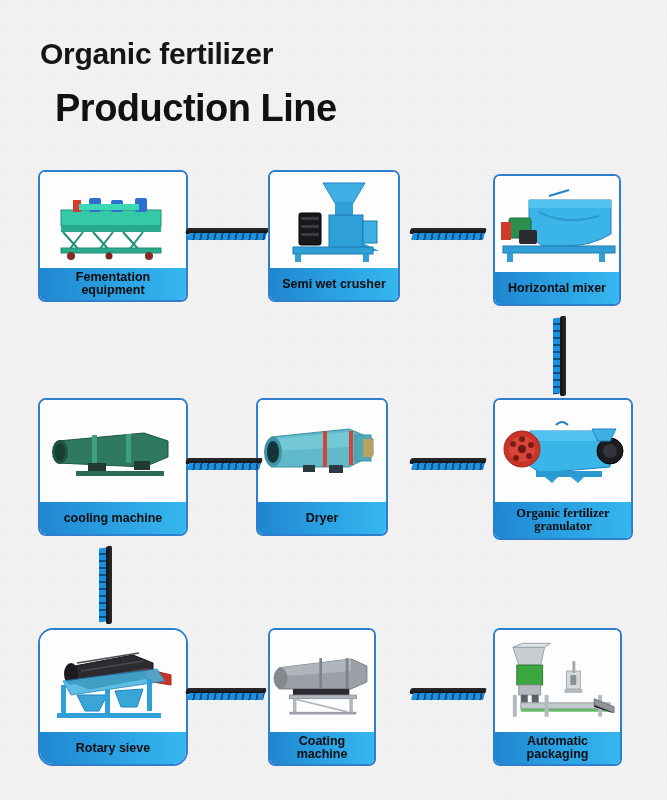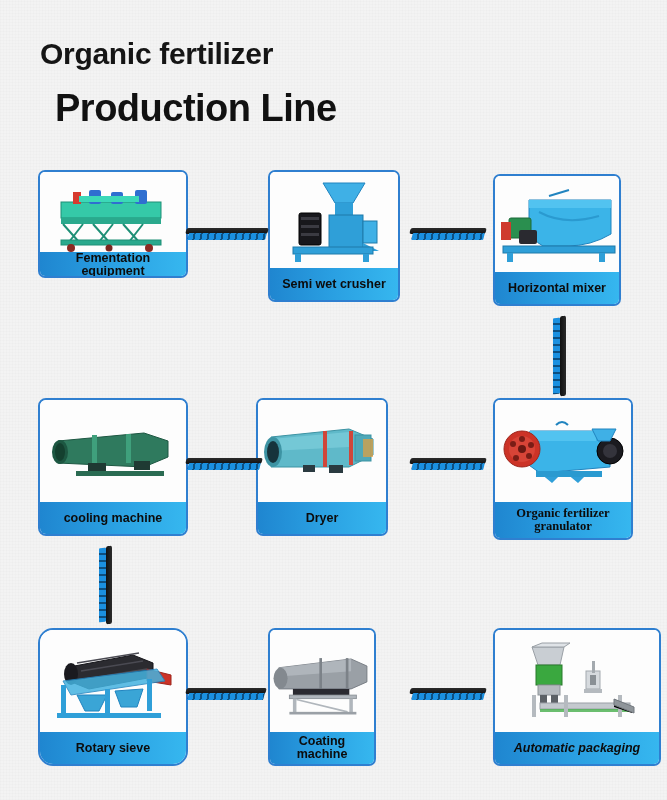--- a/index.html
+++ b/index.html
@@ -102,21 +102,21 @@
 </head>
 <body>
 
 <div class="noise"></div>
 
 <div class="title-block">
   <div class="title-line1">Organic fertilizer</div>
   <div class="title-line2">Production Line</div>
 </div>
 
-<div class="card" style="left:38px;top:170px;width:150px;height:108px;">
+<div class="card" style="left:38px;top:170px;width:150px;height:132px;">
   <div class="pic">
     <svg width="128" height="80" viewBox="0 0 128 80">
       <g>
         <rect x="12" y="30" width="100" height="16" fill="#35c9a8" stroke="#1f8f76" stroke-width="1"></rect>
         <rect x="12" y="46" width="100" height="6" fill="#2aa98d"></rect>
         <path d="M14 52 L30 70 M34 52 L20 70 M44 52 L60 70 M64 52 L50 70 M74 52 L90 70 M94 52 L80 70" stroke="#1f8f76" stroke-width="2" fill="none"></path>
         <rect x="12" y="68" width="100" height="5" fill="#2aa98d" stroke="#1f8f76"></rect>
         <rect x="24" y="20" width="8" height="12" fill="#d63b2f"></rect>
         <rect x="40" y="18" width="12" height="14" fill="#2f6fd0" rx="2"></rect>
         <rect x="62" y="20" width="12" height="12" fill="#2f6fd0" rx="2"></rect>
@@ -272,21 +272,21 @@
         <rect x="26" y="59" width="4" height="16" fill="#b0b6bc"></rect>
         <rect x="90" y="59" width="4" height="16" fill="#b0b6bc"></rect>
         <path d="M30 60 L88 74" stroke="#b0b6bc" stroke-width="2"></path>
         <rect x="22" y="74" width="76" height="3" fill="#9aa0a6"></rect>
       </g>
     </svg>
   </div>
   <div class="label">Coating machine</div>
 </div>
 
-<div class="card" style="left:493px;top:628px;width:168px;height:138px;font-style:italic;">
+<div class="card" style="left:493px;top:628px;width:129px;height:138px;">
   <div class="pic">
     <svg width="126" height="80" viewBox="0 0 126 80">
       <g>
         <path d="M18 6 L50 6 L46 24 L24 24 Z" fill="#c9ced3" stroke="#9aa0a6"></path>
         <path d="M18 6 L28 2 L56 2 L50 6 Z" fill="#dfe3e7" stroke="#9aa0a6"></path>
         <rect x="22" y="24" width="26" height="20" fill="#3aa83f" stroke="#287a2c"></rect>
         <rect x="24" y="44" width="22" height="10" fill="#b5babf" stroke="#8f959a"></rect>
         <rect x="26" y="54" width="7" height="8" fill="#5c6166"></rect>
         <rect x="37" y="54" width="7" height="8" fill="#5c6166"></rect>
         <rect x="72" y="30" width="14" height="18" fill="#d6dade" stroke="#a4aaaf"></rect>

